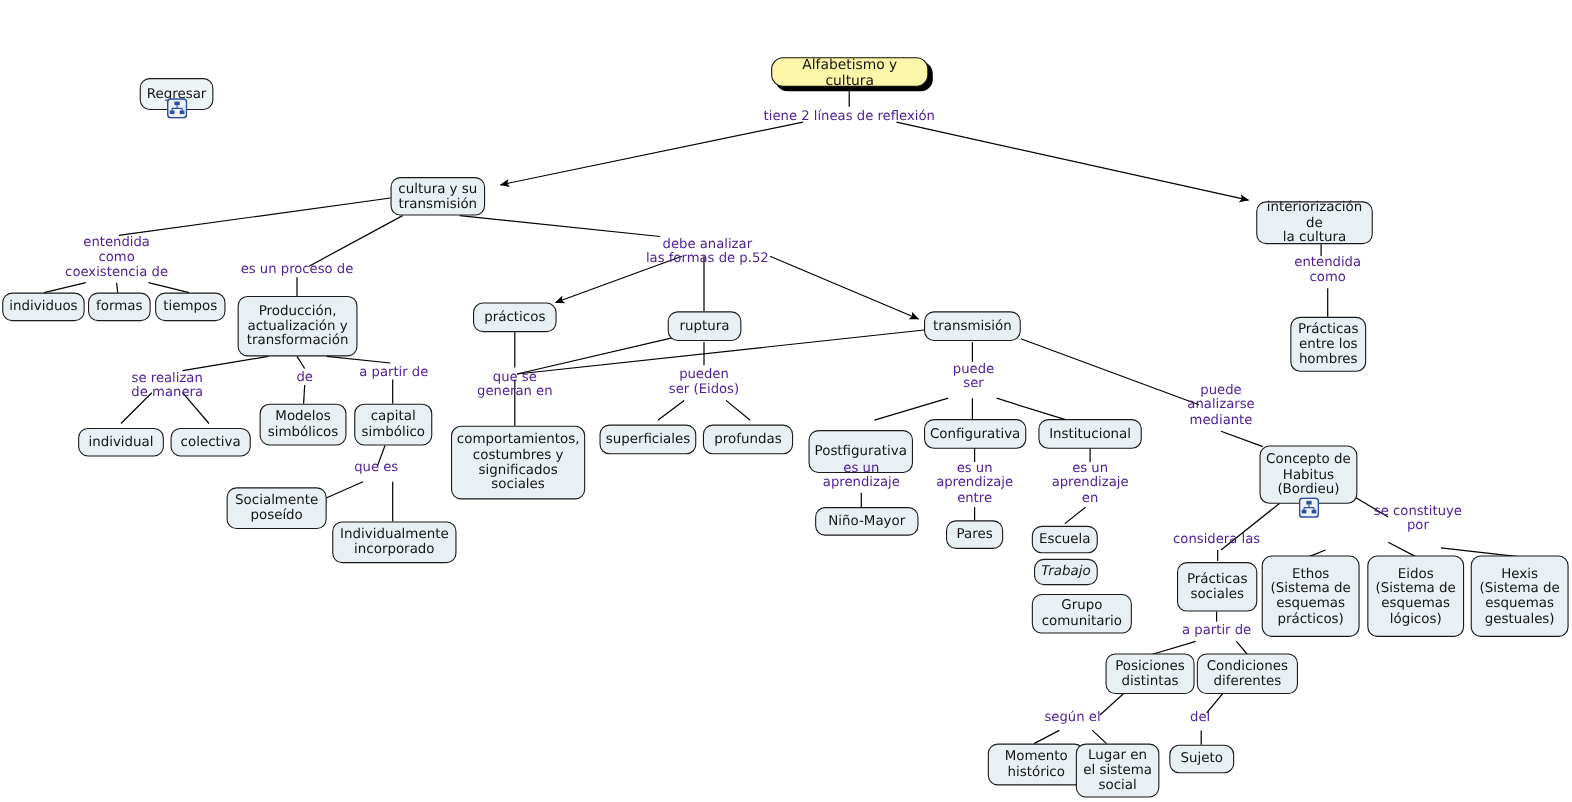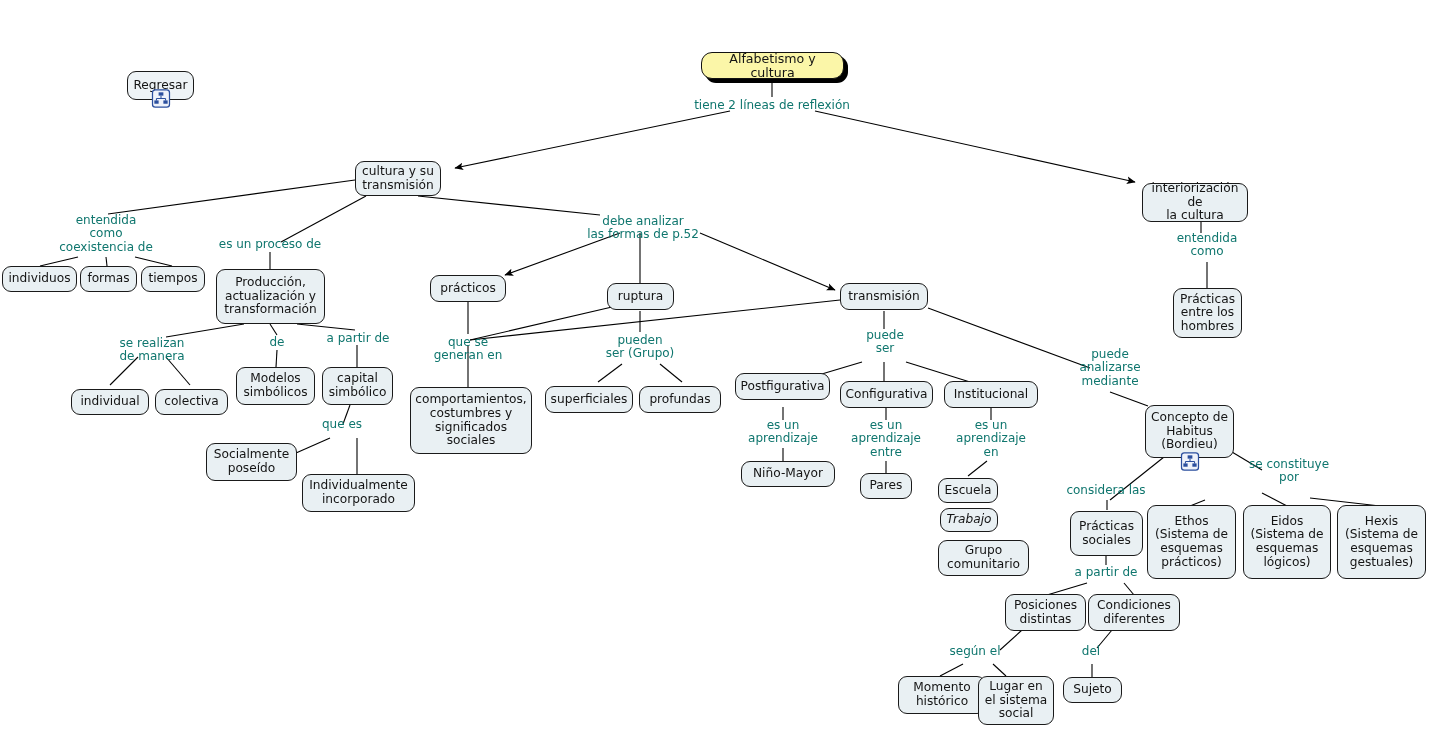--- a/index.html
+++ b/index.html
@@ -39,21 +39,21 @@
   .node.banner{
     background:#eef3f6;
     border-radius:11px;
     font-size:12.6px;
     line-height:16px;
   }
   .lbl{
     position:absolute;
     font-size:12px;
     line-height:13.4px;
-    color:#0f766e;
+    color:#4c1d95;
     text-align:center;
     white-space:pre-line;
     transform:translateX(-50%);
     z-index:4;
     background:transparent;
   }
   .hicon{
     position:absolute;
     width:19px;height:19px;
     z-index:7;
@@ -204,21 +204,21 @@
   <div class="node" style="left:840px;top:283px;width:88px;height:27px;">transmisión</div>
 
   <div class="node" style="left:410px;top:387px;width:122px;height:67px;">comportamientos,
 costumbres y
 significados
 sociales</div>
 
   <div class="node" style="left:545px;top:386px;width:88px;height:27px;">superficiales</div>
   <div class="node" style="left:639px;top:386px;width:82px;height:27px;">profundas</div>
 
-  <div class="node" style="left:735px;top:373px;width:95px;height:27px;">Postfigurativa</div>
+  <div class="node" style="left:735px;top:391px;width:95px;height:39px;">Postfigurativa</div>
   <div class="node" style="left:840px;top:381px;width:93px;height:27px;">Configurativa</div>
   <div class="node" style="left:944px;top:381px;width:94px;height:27px;">Institucional</div>
 
   <div class="node" style="left:741px;top:461px;width:94px;height:26px;">Niño-Mayor</div>
   <div class="node" style="left:860px;top:473px;width:52px;height:26px;">Pares</div>
 
   <div class="node" style="left:938px;top:478px;width:60px;height:25px;">Escuela</div>
   <div class="node" style="left:940px;top:508px;width:58px;height:24px;font-style:italic;">Trabajo</div>
   <div class="node" style="left:938px;top:540px;width:91px;height:36px;">Grupo
 comunitario</div>
@@ -272,21 +272,21 @@
   <div class="lbl" style="left:1207px;top:232px;">entendida
 como</div>
   <div class="lbl" style="left:152px;top:337px;">se realizan
 de manera</div>
   <div class="lbl" style="left:277px;top:336px;">de</div>
   <div class="lbl" style="left:358px;top:332px;">a partir de</div>
   <div class="lbl" style="left:342px;top:418px;">que es</div>
   <div class="lbl" style="left:468px;top:336px;">que se
 generan en</div>
   <div class="lbl" style="left:640px;top:334px;">pueden
-ser (Grupo)</div>
+ser (Eidos)</div>
   <div class="lbl" style="left:885px;top:329px;">puede
 ser</div>
   <div class="lbl" style="left:783px;top:419px;">es un
 aprendizaje</div>
   <div class="lbl" style="left:886px;top:419px;">es un
 aprendizaje
 entre</div>
   <div class="lbl" style="left:991px;top:419px;">es un
 aprendizaje
 en</div>

